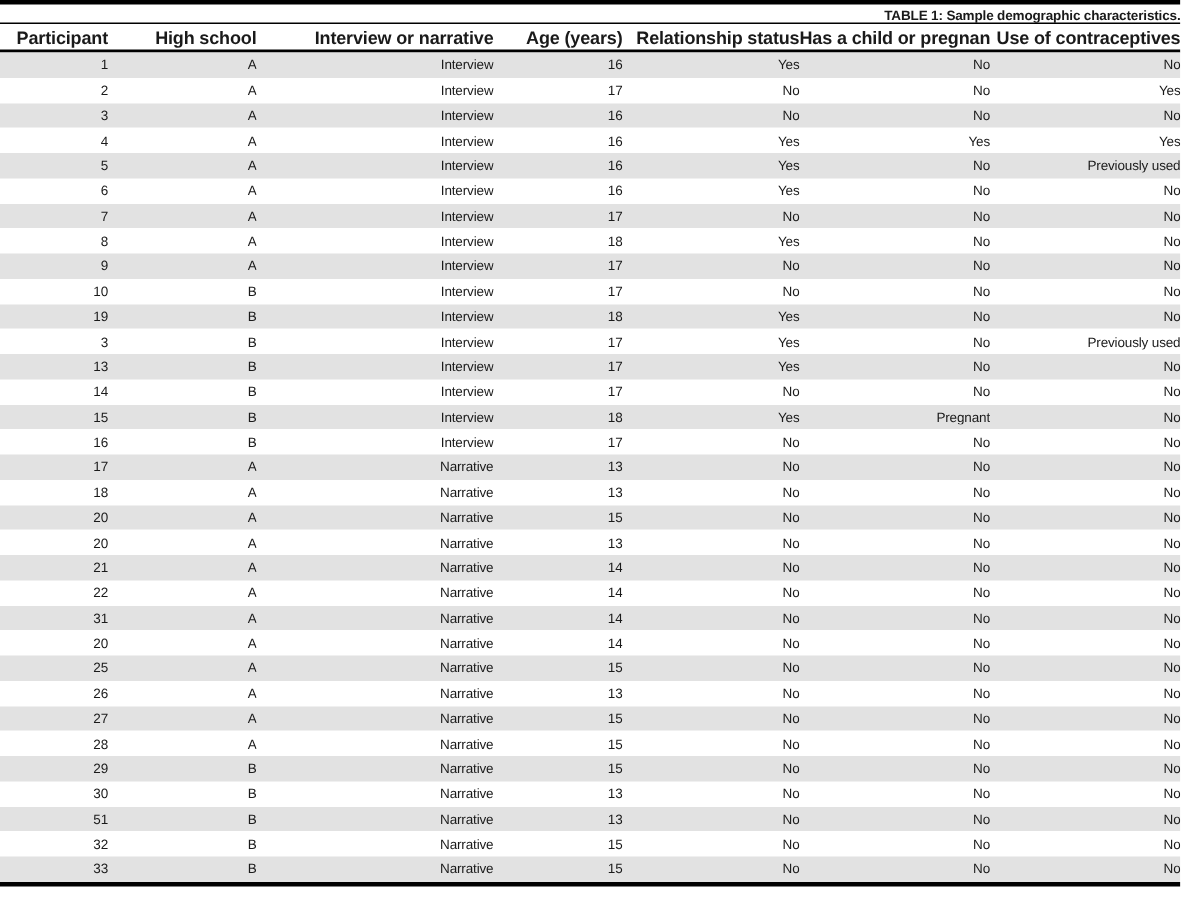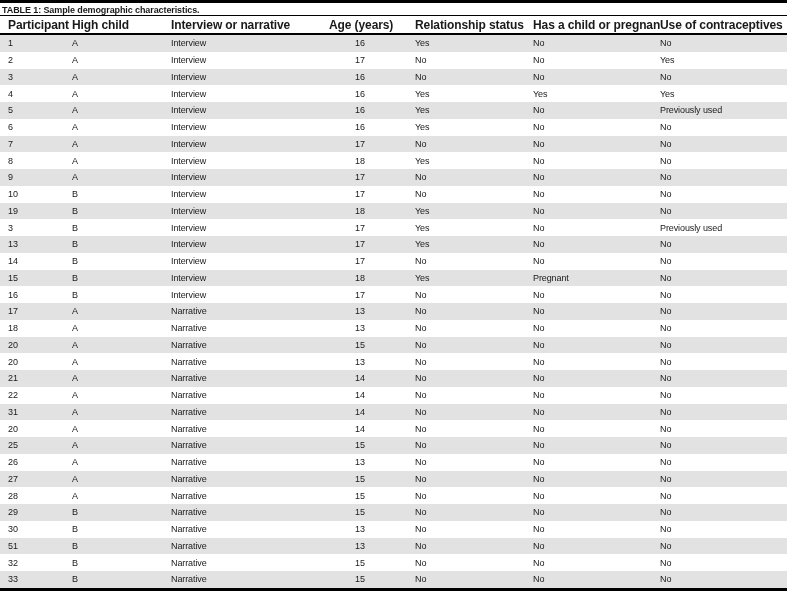--- a/index.html
+++ b/index.html
@@ -12,20 +12,21 @@
   body{
     font-family:"Liberation Sans","DejaVu Sans",sans-serif;
     color:var(--text);
   }
   .page{
     position:relative;
     width:787px;
     height:598px;
     background:#ffffff;
     overflow:hidden;
+    text-align:right;
   }
   .rule-thick{
     width:787px;height:3px;background:var(--rule);
   }
   .rule-thin{
     width:787px;height:1px;background:var(--rule);
   }
   .rule-med{
     width:787px;height:2px;background:var(--rule);
   }
@@ -79,21 +80,21 @@
 <div class="page">
 
   <div class="rule-thick"></div>
 
   <div class="table-title">TABLE 1: Sample demographic characteristics.</div>
 
   <div class="rule-thin"></div>
 
   <div class="grid-row header-row">
     <div class="hcell">Participant</div>
-    <div class="hcell">High child</div>
+    <div class="hcell">High school</div>
     <div class="hcell">Interview or narrative</div>
     <div class="hcell">Age (years)</div>
     <div class="hcell">Relationship status</div>
     <div class="hcell">Has a child or pregnant</div>
     <div class="hcell">Use of contraceptives</div>
   </div>
 
   <div class="rule-med"></div>
 
   <div class="tbody">

